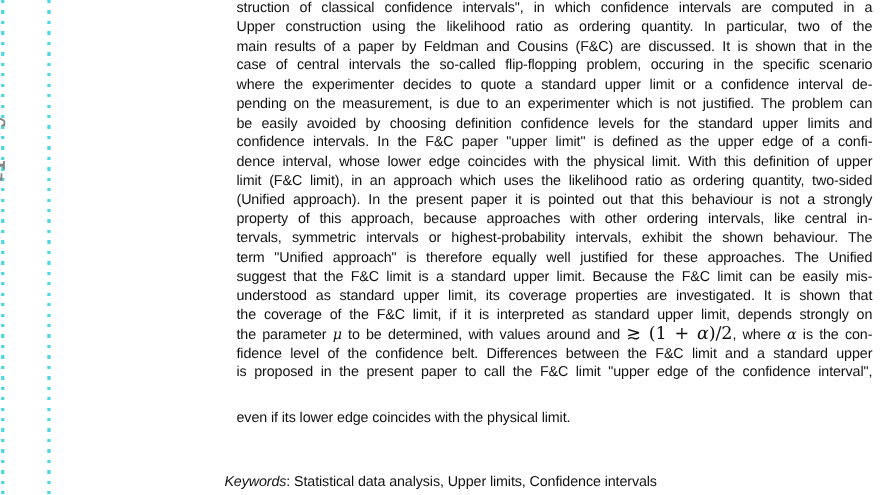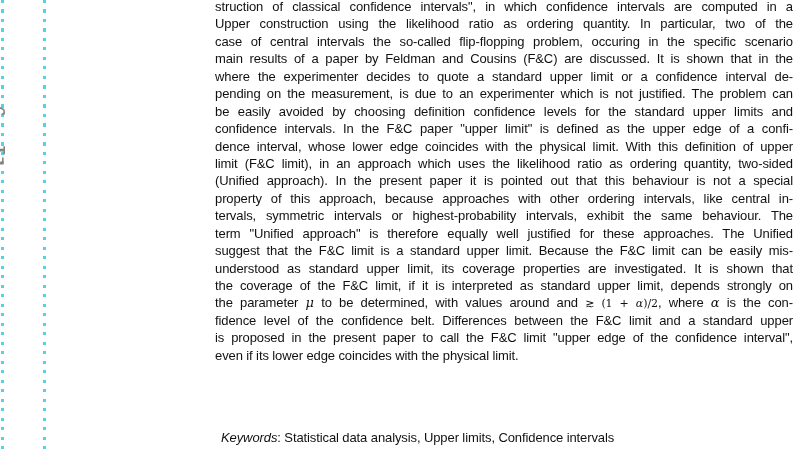--- a/index.html
+++ b/index.html
@@ -44,24 +44,25 @@
     font-size:13px;
     line-height:17.45px;
     height:17.45px;
     letter-spacing:-0.1px;
     text-align:justify;
     text-align-last:justify;
     white-space:nowrap;
   }
   .abstract .abs-line:last-child{
     text-align-last:left;
+    margin-top:24px;
   }
   .math{
     font-family:"DejaVu Serif",serif;
-    font-size:11px;
+    font-size:16px;
   }
   .mvar{
     font-family:"DejaVu Serif",serif;
     font-style:italic;
   }
   .keywords{
     margin-top:5px;
     font-size:13px;
     line-height:17.45px;
     letter-spacing:-0.1px;
@@ -72,38 +73,38 @@
 <body>
 
 <div class="dotline left"></div>
 <div class="dotline right"></div>
 
 <div class="watermark">rXiv:0706.3622v3  [physics.data-an</div>
 
 <div class="abstract">
 <div class="abs-line">struction of classical confidence intervals", in which confidence intervals are computed in a</div>
     <div class="abs-line">Upper construction using the likelihood ratio as ordering quantity.  In particular, two of the</div>
+    <div class="abs-line">main results of a paper by Feldman and Cousins (F&amp;C) are discussed.  It is shown that in the</div>
     <div class="abs-line">case of central intervals the so-called flip-flopping problem, occuring in the specific scenario</div>
-    <div class="abs-line">main results of a paper by Feldman and Cousins (F&amp;C) are discussed.  It is shown that in the</div>
     <div class="abs-line">where the experimenter decides to quote a standard upper limit or a confidence interval de-</div>
     <div class="abs-line">pending on the measurement, is due to an experimenter which is not justified. The problem can</div>
     <div class="abs-line">be easily avoided by choosing definition confidence levels for the standard upper limits and</div>
     <div class="abs-line">confidence intervals.  In the F&amp;C paper "upper limit" is defined as the upper edge of a confi-</div>
     <div class="abs-line">dence interval, whose lower edge coincides with the physical limit. With this definition of upper</div>
     <div class="abs-line">limit (F&amp;C limit), in an approach which uses the likelihood ratio as ordering quantity, two-sided</div>
-    <div class="abs-line">(Unified approach).  In the present paper it is pointed out that this behaviour is not a special</div>
+    <div class="abs-line">(Unified approach).  In the present paper it is pointed out that this behaviour is not a strongly</div>
     <div class="abs-line">property of this approach, because approaches with other ordering intervals, like central in-</div>
-    <div class="abs-line">tervals, symmetric intervals or highest-probability intervals, exhibit the same behaviour.  The</div>
+    <div class="abs-line">tervals, symmetric intervals or highest-probability intervals, exhibit the shown behaviour.  The</div>
     <div class="abs-line">term "Unified approach" is therefore equally well justified for these approaches.  The Unified</div>
     <div class="abs-line">suggest that the F&amp;C limit is a standard upper limit. Because the F&amp;C limit can be easily mis-</div>
     <div class="abs-line">understood as standard upper limit, its coverage properties are investigated.  It is shown that</div>
     <div class="abs-line">the coverage of the F&amp;C limit, if it is interpreted as standard upper limit, depends strongly on</div>
     <div class="abs-line">the parameter <span class="mvar">μ</span> to be determined, with values around and <span class="math">≳ (1 + <span class="mvar">α</span>)/2</span>, where <span class="mvar">α</span> is the con-</div>
     <div class="abs-line">fidence level of the confidence belt.  Differences between the F&amp;C limit and a standard upper</div>
     <div class="abs-line">is proposed in the present paper to call the F&amp;C limit "upper edge of the confidence interval",</div>
     <div class="abs-line">even if its lower edge coincides with the physical limit.</div>
   </div>
 
 <div class="abstract" style="top:auto;bottom:0;height:0;overflow:visible;"></div>
 
-<div class="keywords" style="position:absolute;left:221px;top:424px;width:578px;">
+<div class="keywords" style="position:absolute;left:204px;top:424px;width:578px;">
   <span class="kw-label">Keywords</span><span>: Statistical data analysis, Upper limits, Confidence intervals</span>
 </div>
 
 </body></html>

